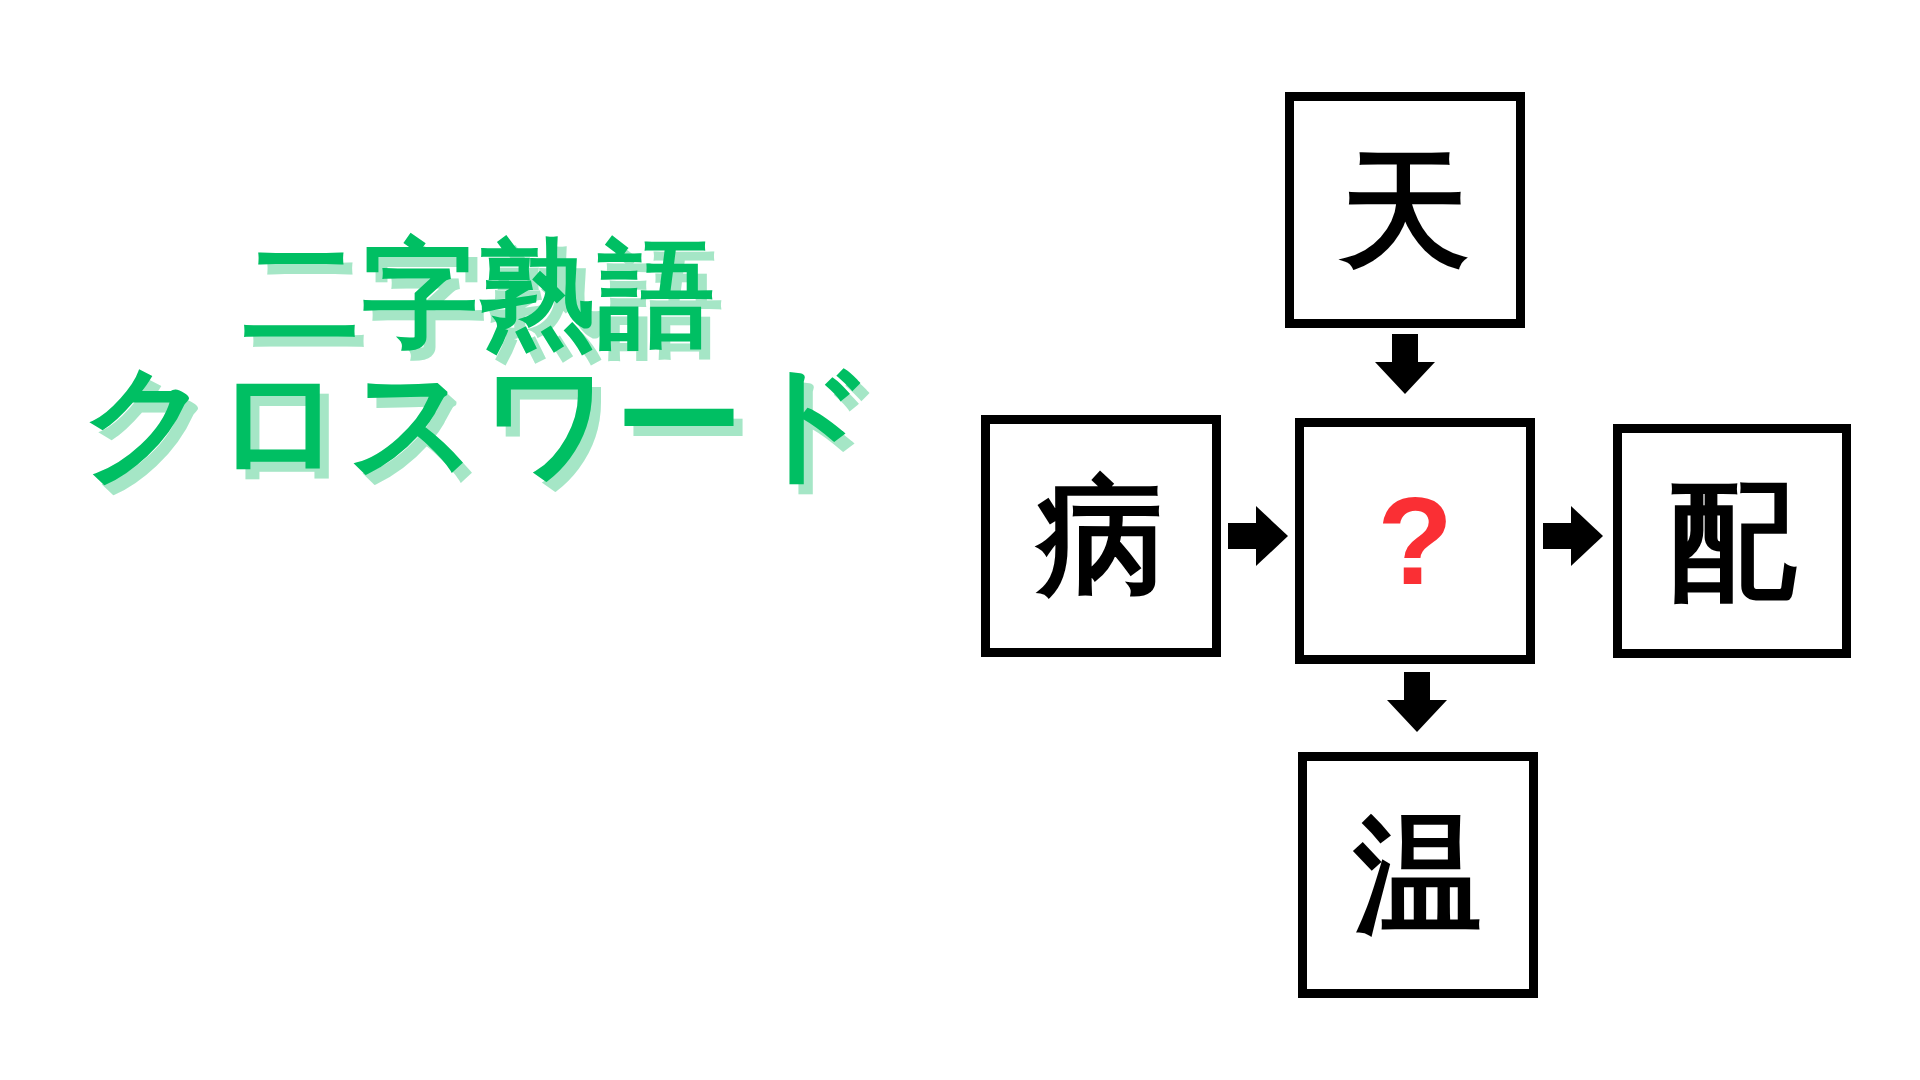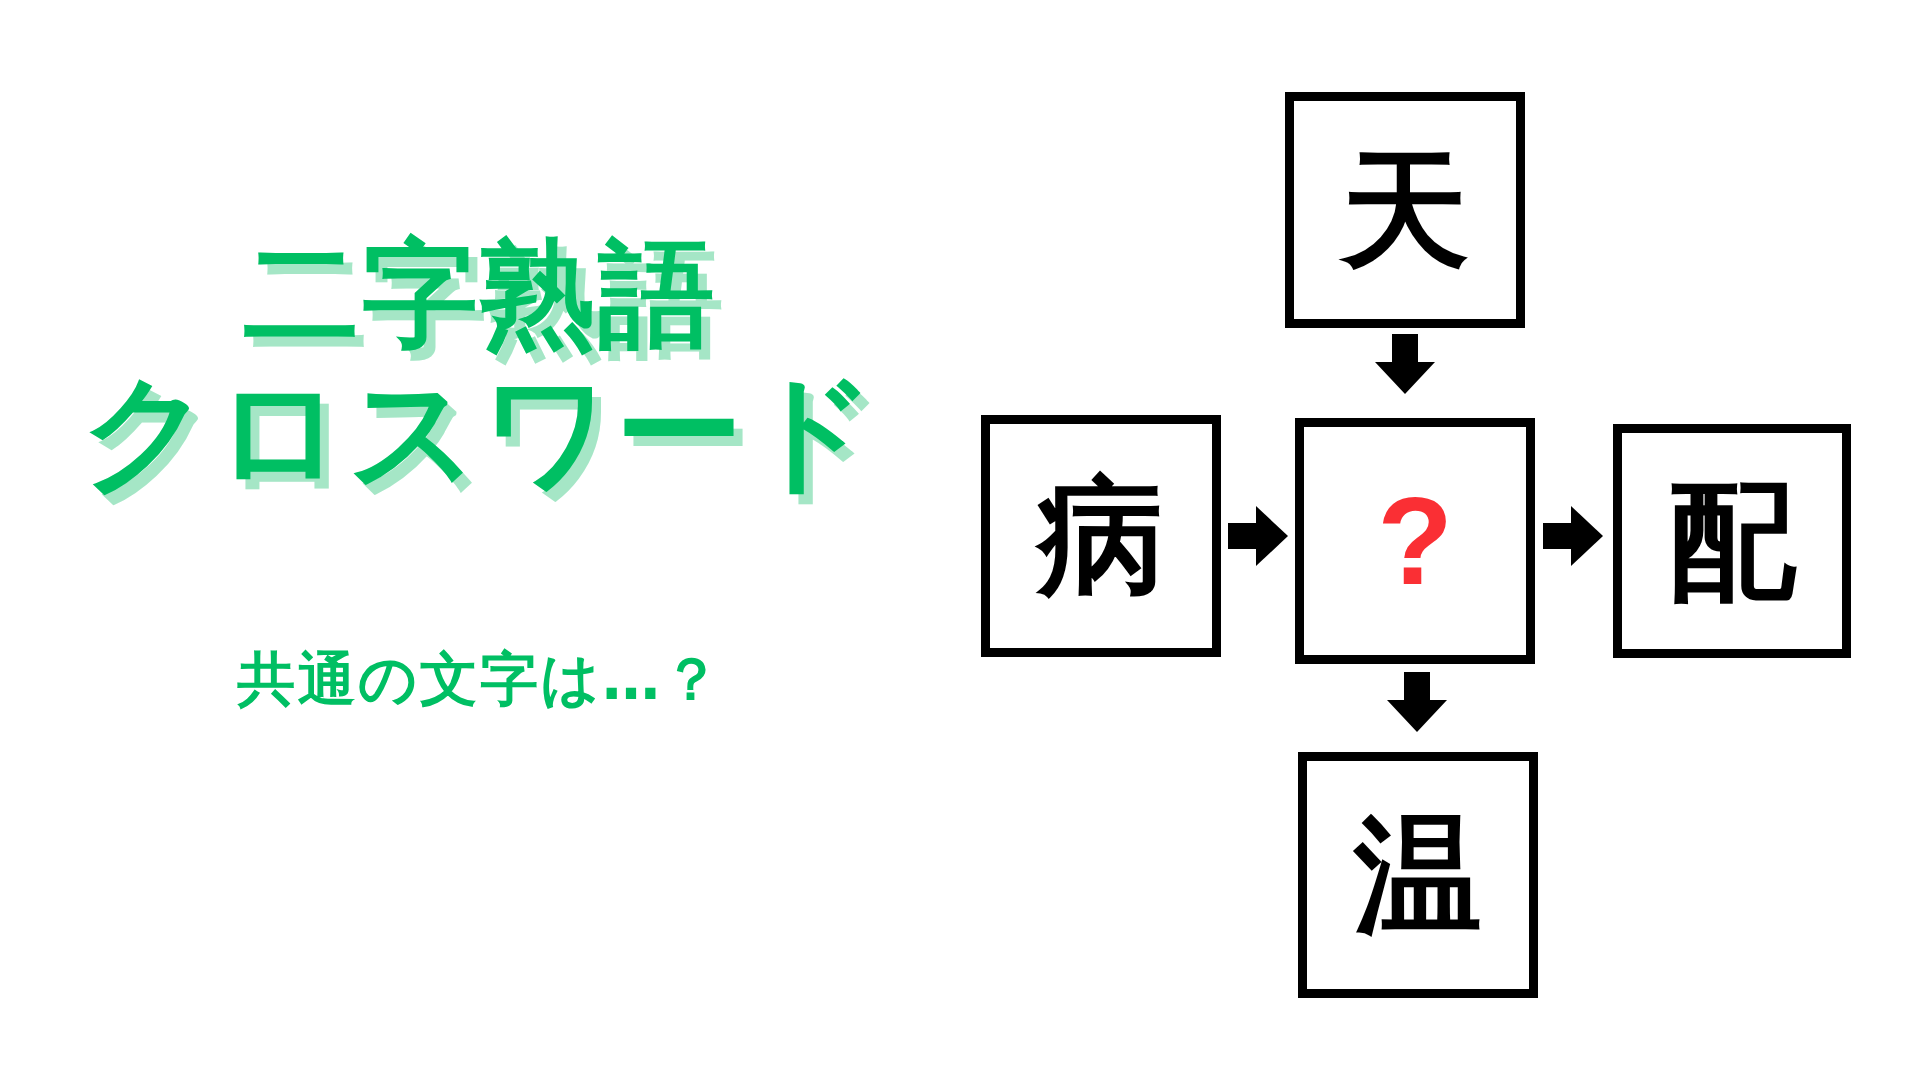--- a/index.html
+++ b/index.html
@@ -40,20 +40,21 @@
     white-space: nowrap;
   }
   #title-line-1 {
     font-size: 116px;
     text-shadow: 9px 10px 0 #a5e6c6;
   }
   #title-line-2 {
     font-size: 128px;
     margin-top: 16px;
     text-shadow: 9px 10px 0 #a5e6c6;
+    font-family: Liberation Mono, monospace;
   }
 
   #subtitle-block {
     position: absolute;
     left: 0px;
     top: 648px;
     width: 960px;
     text-align: center;
   }
   .subtitle-line {
@@ -159,21 +160,20 @@
 <body>
 
 <div id="stage">
 
   <div id="title-block">
     <div id="title-line-1" class="title-line">二字熟語</div>
     <div id="title-line-2" class="title-line">クロスワード</div>
   </div>
 
   <div id="subtitle-block">
-    <div class="subtitle-line">共通の文字は…？</div>
   </div>
 
   <div id="puzzle">
 
     <div id="cell-top" class="cell">
       <span class="cell-char">天</span>
     </div>
 
     <div id="arrow-top-to-center" class="arrow arrow-down">
       <span class="shaft"></span>

